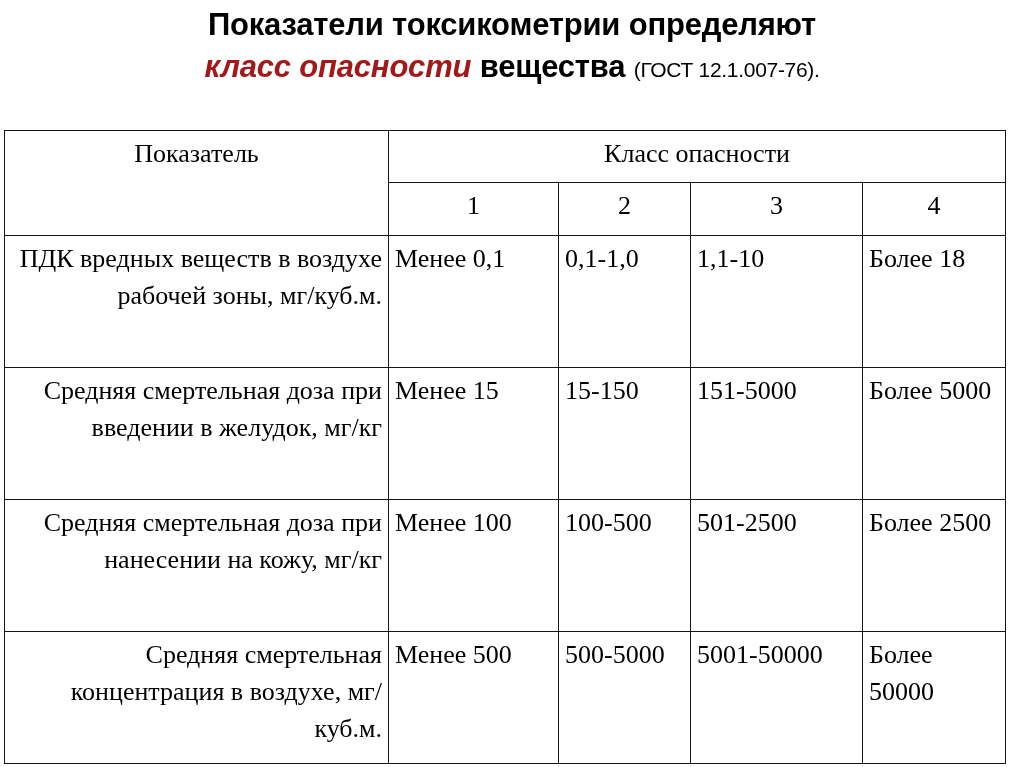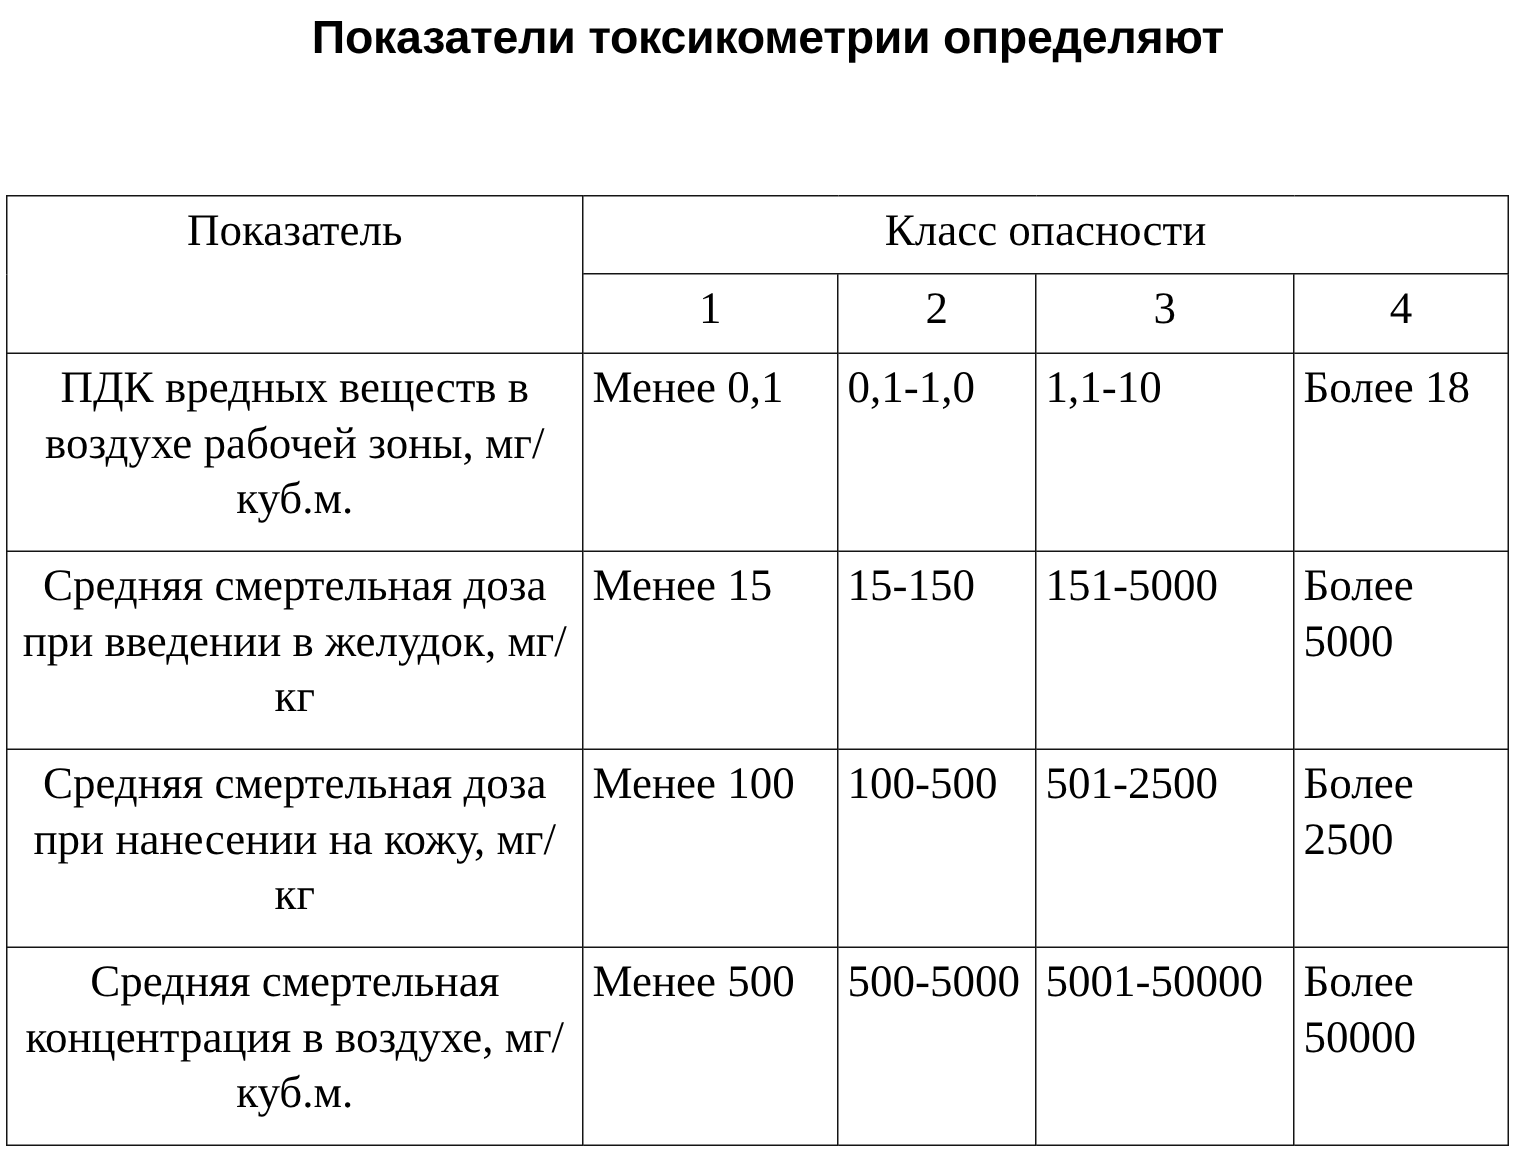--- a/index.html
+++ b/index.html
@@ -52,21 +52,21 @@
     width: 1001px;
   }
   table.tox {
     border-collapse: collapse;
     table-layout: fixed;
     width: 1001px;
     font-family: "Liberation Serif", "DejaVu Serif", serif;
   }
   table.tox td {
     border: 1px solid #141414;
-    font-size: 30px;
+    font-size: 26px;
     line-height: 37px;
     vertical-align: top;
     padding: 4px 6px 8px 6px;
     box-sizing: border-box;
   }
   
   col.c0 { width: 384px; }
   col.c1 { width: 170px; }
   col.c2 { width: 132px; }
   col.c3 { width: 172px; }
@@ -83,31 +83,36 @@
     height: 52px;
     padding-top: 6px;
   }
   td.hdr-num {
     text-align: center;
     vertical-align: middle;
     height: 53px;
     padding-top: 2px;
   }
   td.param {
-    text-align: center;
+    text-align: right;
     height: 132px;
   }
   td.val {
   }
 </style>
 </head>
 <body>
 
 <div class="title-block">
   <div class="title-line title-line-1">Показатели токсикометрии определяют</div>
+  <div class="title-line title-line-2">
+    <span class="accent">класс опасности</span>
+    <span>вещества</span>
+    <span class="gost">(ГОСТ 12.1.007-76).</span>
+  </div>
 </div>
 
 <div class="table-wrap">
   <table class="tox">
     <colgroup>
       <col class="c0">
         <col class="c1">
         <col class="c2">
         <col class="c3">
         <col class="c4">

